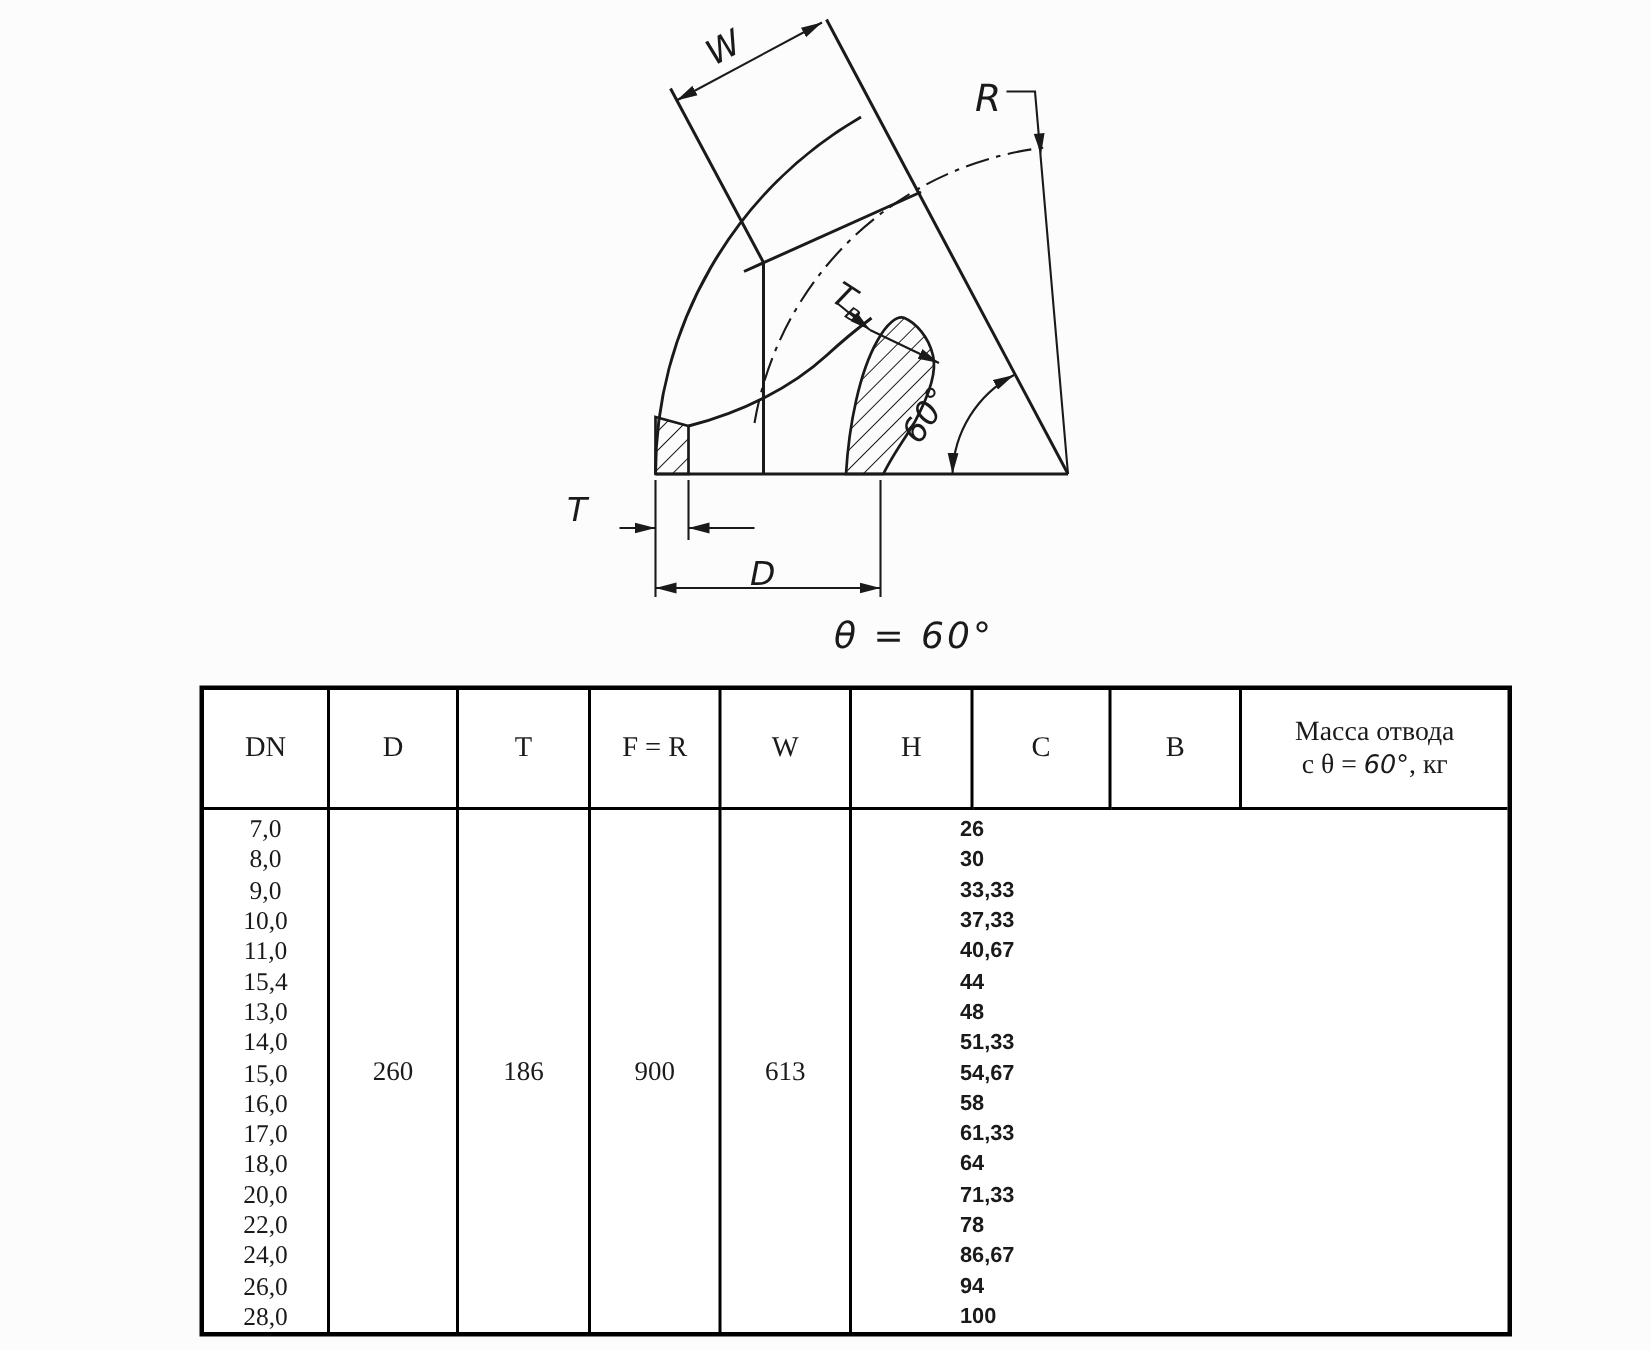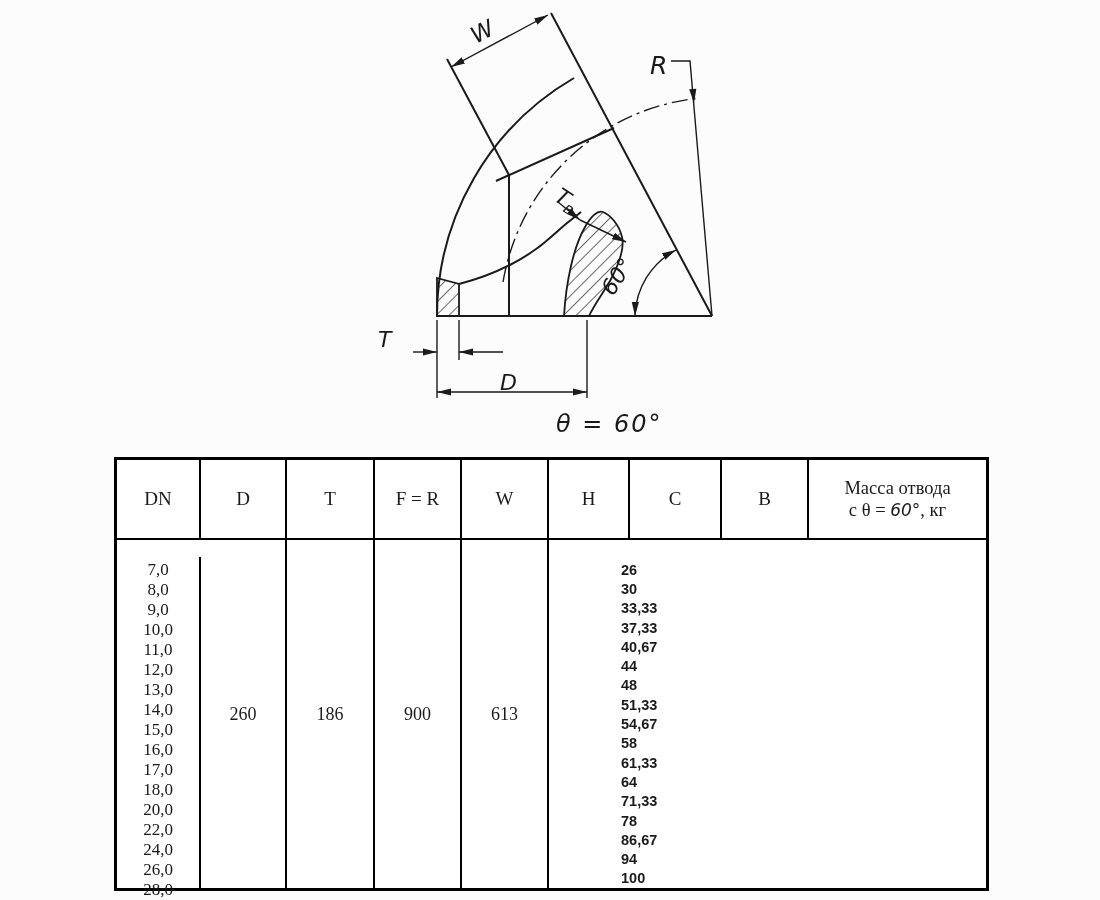--- a/index.html
+++ b/index.html
@@ -12,41 +12,41 @@
     overflow:hidden;
   }
   svg text{fill:#1a1a1a;}
   .cad-label{
     font-family:"DejaVu Sans",sans-serif;
     font-style:italic;
     font-weight:normal;
   }
   
   .tbl{
-    position:absolute;left:114px;top:457px;
+    position:absolute;left:133px;top:457px;
     border:3px solid #000;
     background:#fff;
     display:grid;
     grid-template-columns:84px 86px 88px 87px 87px 81px 92px 87px 177px;
     grid-template-rows:80px 348px;
   }
   .cell{
     box-sizing:border-box;
     border-right:2px solid #000;
     display:flex;align-items:center;justify-content:center;
     font-size:19px;
   }
   .cell.lastcol{border-right:none;}
   .cell.hdr{border-bottom:2.5px solid #000;text-align:center;}
   .hdr-mass{flex-direction:column;line-height:22px;font-size:18.5px;}
   .hdr-mass .l2 .angle{font-style:italic;font-family:"DejaVu Sans",sans-serif;font-size:17px;}
   .cell.body{font-size:18px;}
   .list-cell{
     flex-direction:column;justify-content:flex-start;
-    align-items:stretch;padding-top:3px;margin-top:17px;
+    align-items:stretch;padding-top:3px;
   }
   .list-cell .line{
     height:20.3px;display:flex;align-items:center;justify-content:center;
     font-size:17px;
   }
   .mass-cell .line{
     justify-content:flex-start;padding-left:72px;
     font-family:"Liberation Sans",sans-serif;
     font-weight:bold;font-size:14.5px;text-align:right;
   }
@@ -121,21 +121,21 @@
       <span class="l1">Масса отвода</span>
       <span class="l2"><span>с θ = </span><span class="angle">60°</span><span>, кг</span></span>
     </div>
 
     <div class="cell body list-cell">
         <div class="line">7,0</div>
         <div class="line">8,0</div>
         <div class="line">9,0</div>
         <div class="line">10,0</div>
         <div class="line">11,0</div>
-        <div class="line">12,0</div>
+        <div class="line">15,4</div>
         <div class="line">13,0</div>
         <div class="line">14,0</div>
         <div class="line">15,0</div>
         <div class="line">16,0</div>
         <div class="line">17,0</div>
         <div class="line">18,0</div>
         <div class="line">20,0</div>
         <div class="line">22,0</div>
         <div class="line">24,0</div>
         <div class="line">26,0</div>

